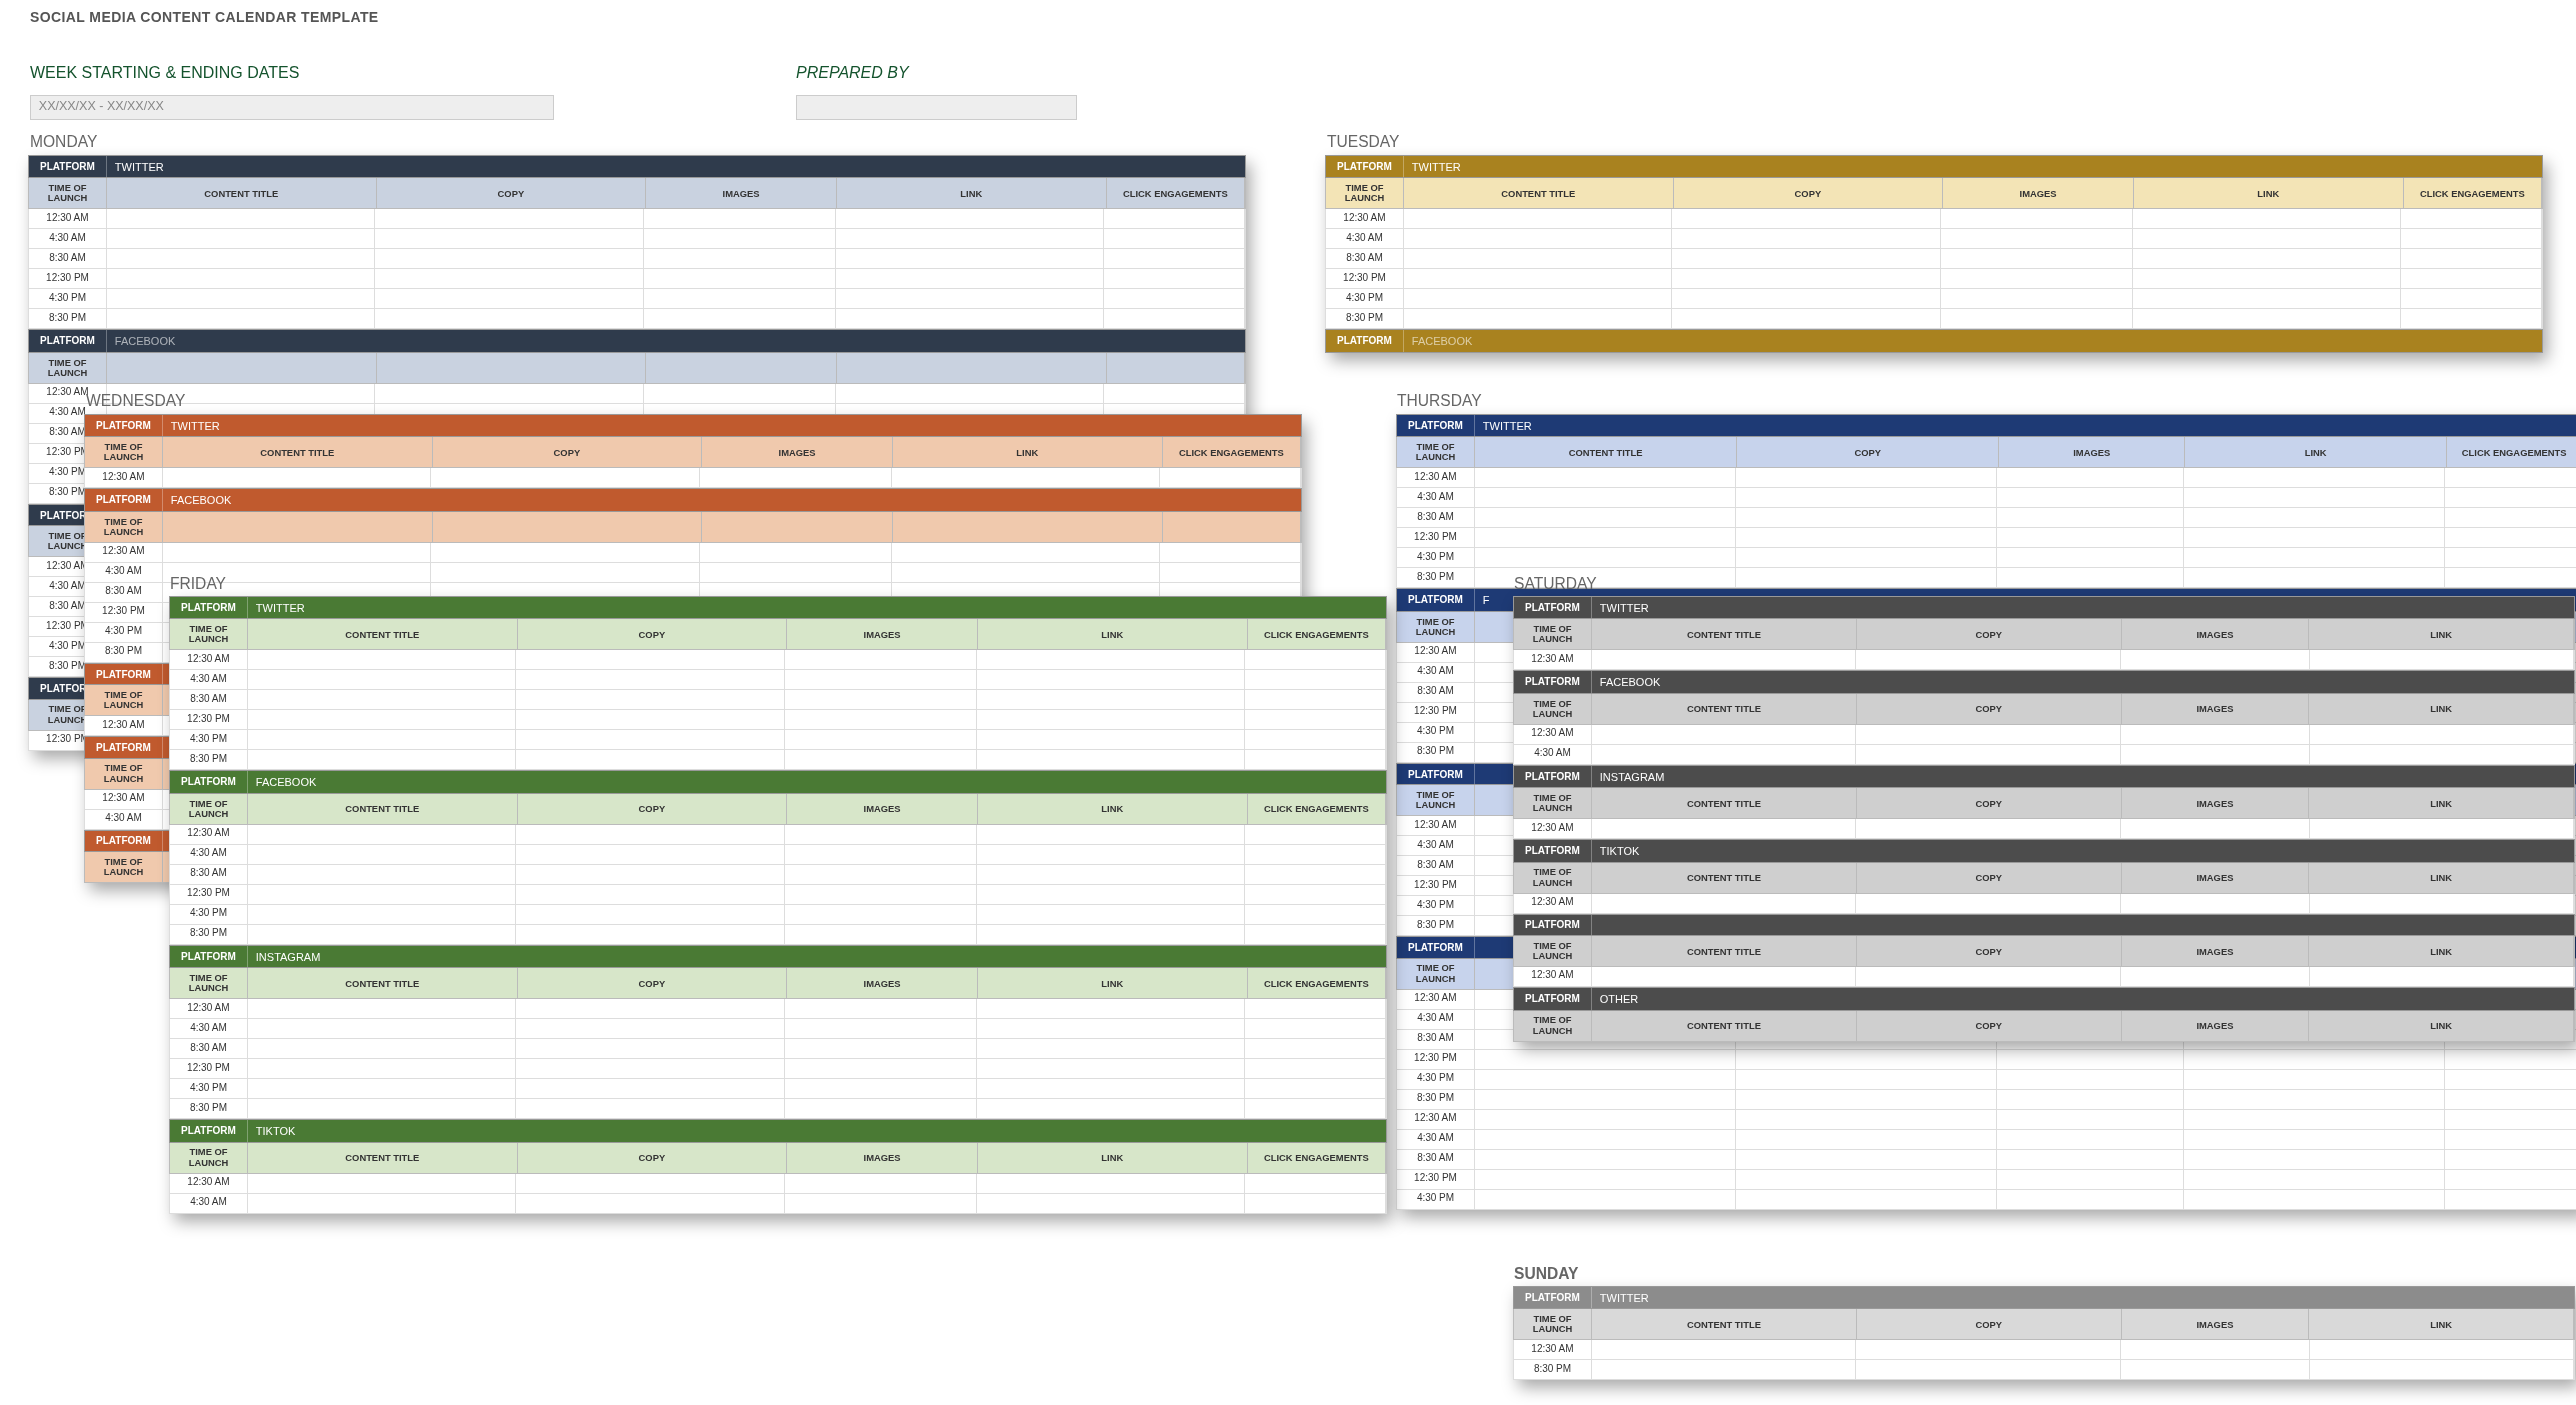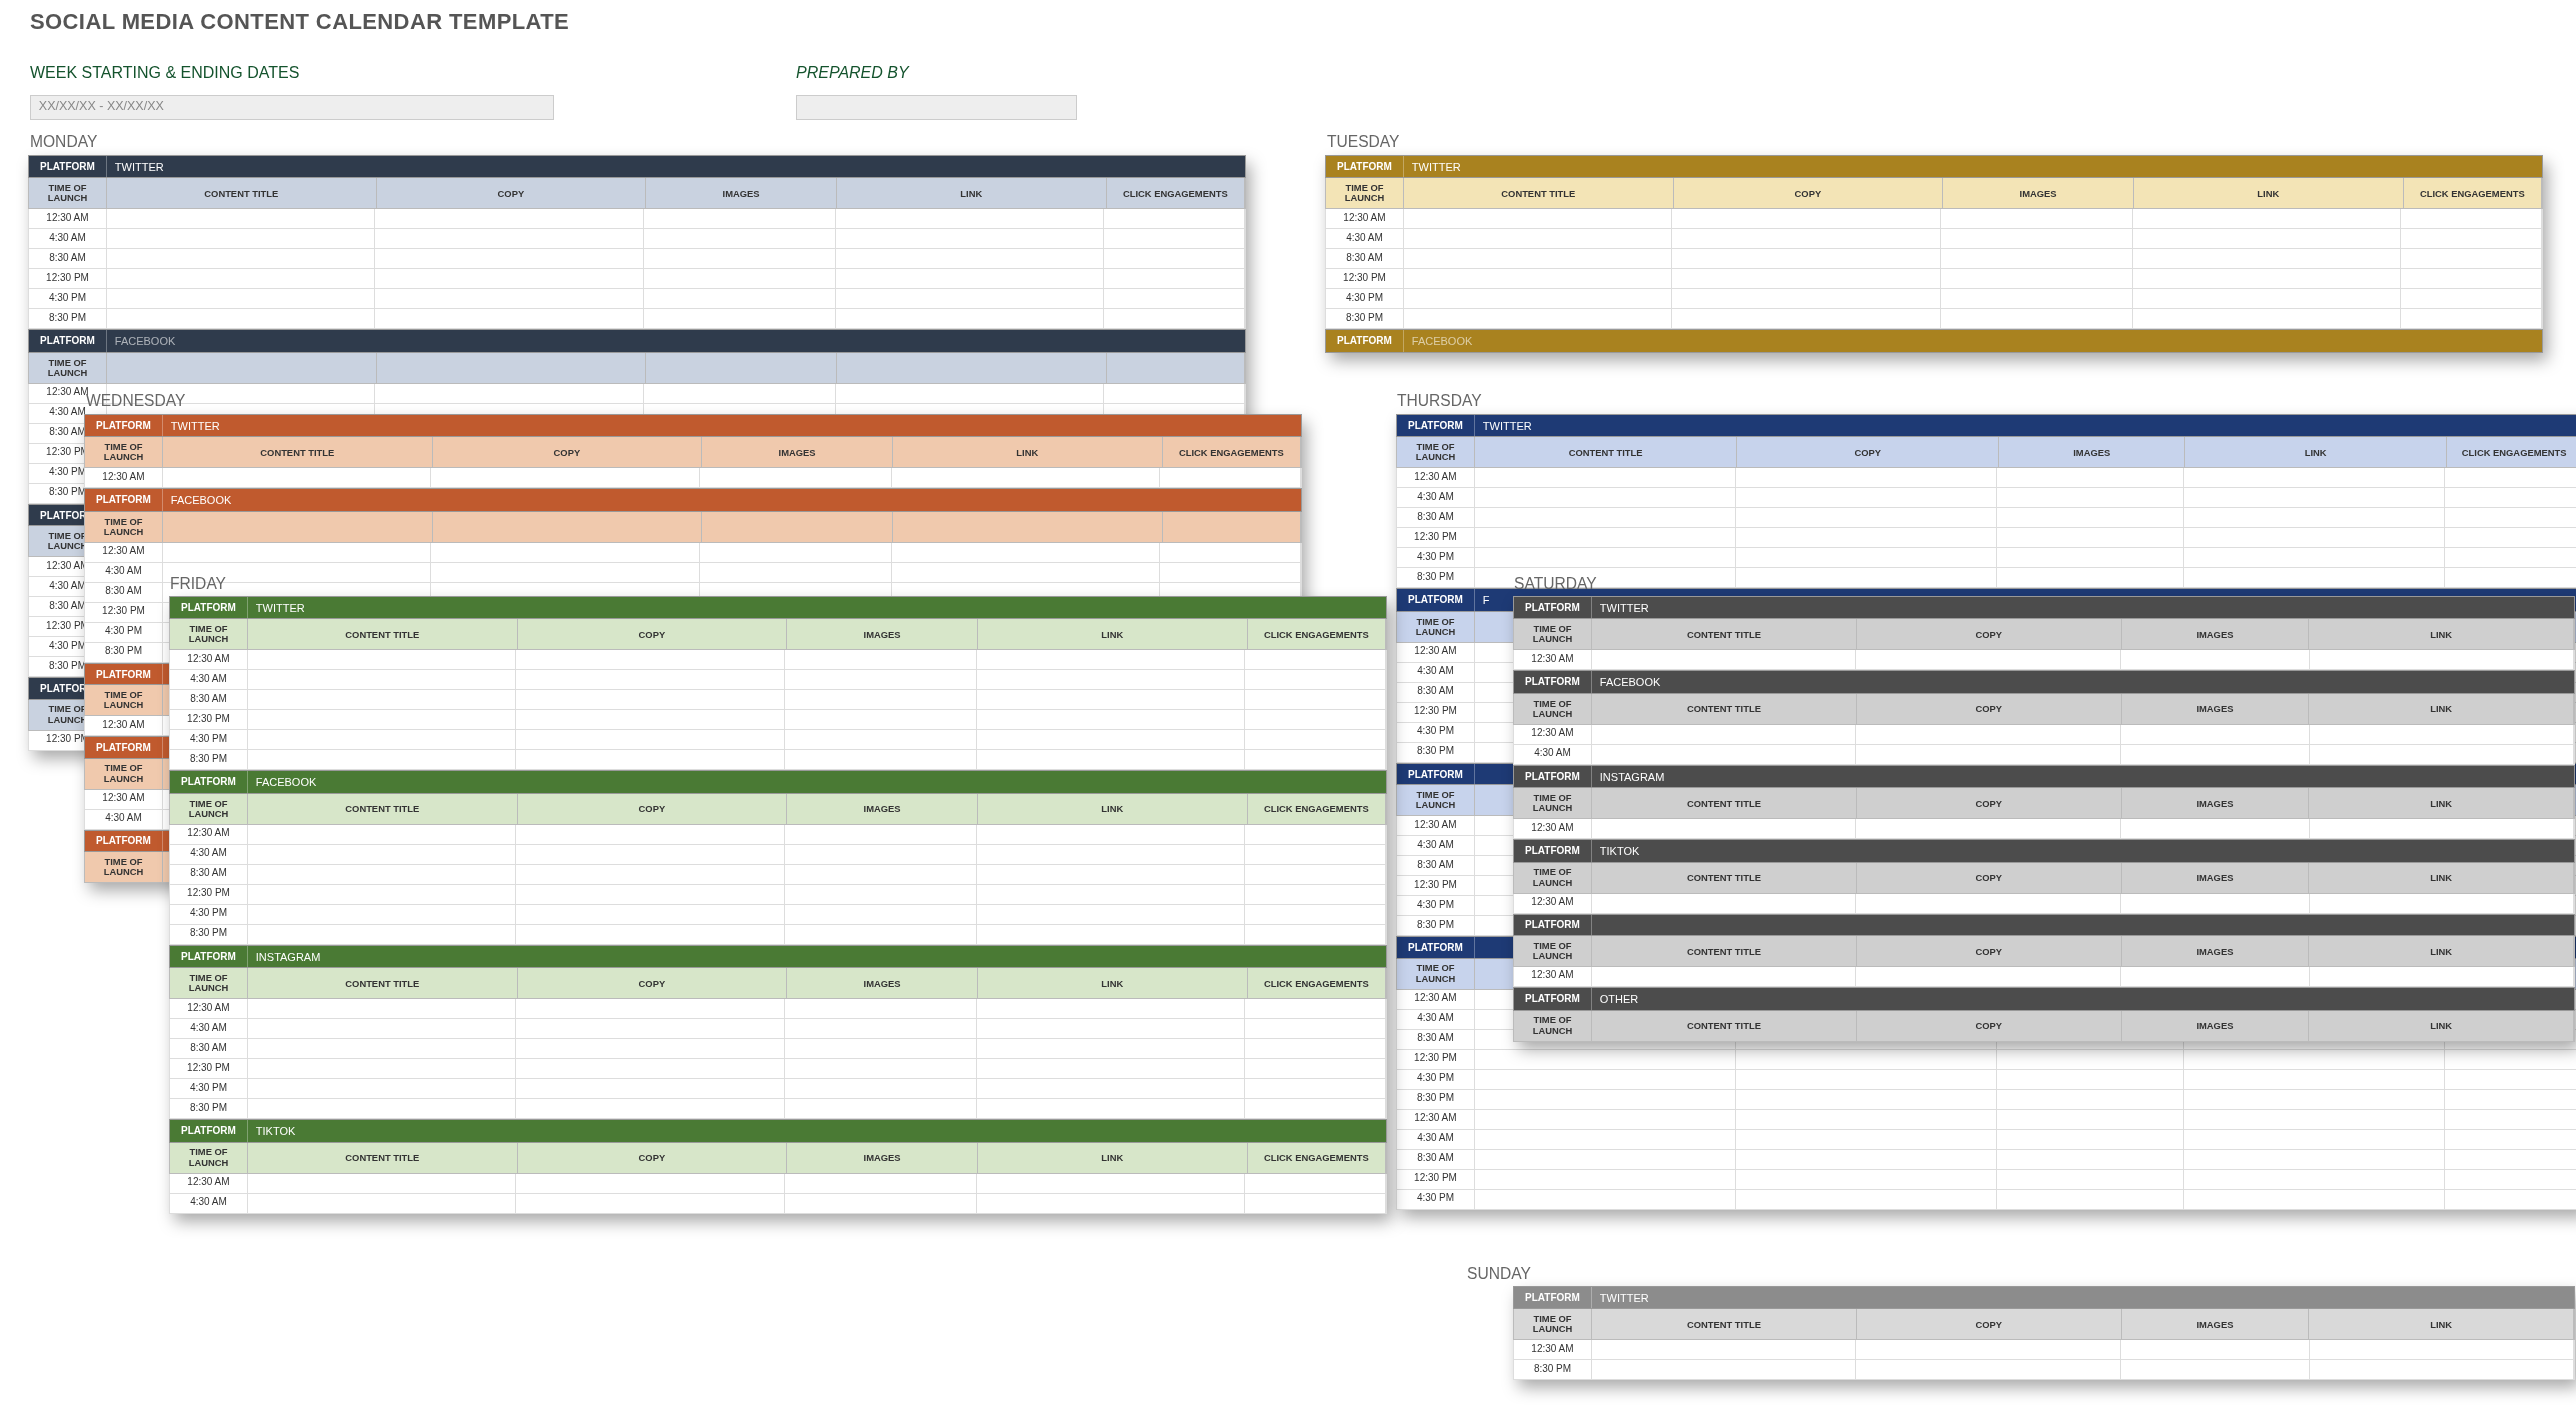--- a/index.html
+++ b/index.html
@@ -8,21 +8,21 @@
     background: #fff;
     width: 2576px;
     height: 1405px;
     overflow: hidden;
     position: relative;
   }
   .page-title {
     position: absolute;
     top: 9.4px;
     left: 30px;
-    font-size: 22px;
+    font-size: 14px;
     font-weight: 700;
     color: #555;
     letter-spacing: 0.4px;
   }
   .meta-row { position: absolute; top: 64px; left: 30px; }
   .meta-label { font-size: 16px; color: #14532d; font-weight: 400; margin-bottom: 13px; }
   .meta-input {
     width: 524px; height: 25px; background: #eee; border: 0.8px solid #ccc;
     font-size: 12.5px; color: #888; padding: 3.1px 7.8px;
   }
@@ -1142,21 +1142,21 @@
   </div>
   <div class="hdr-row">
     <div class="hdr-cell time-col m-grey-light">TIME OF LAUNCH</div>
     <div class="hdr-cell wide-col m-grey-light">CONTENT TITLE</div>
     <div class="hdr-cell wide-col m-grey-light">COPY</div>
     <div class="hdr-cell norm-col m-grey-light">IMAGES</div>
     <div class="hdr-cell wide-col m-grey-light">LINK</div>
   </div>
 </div>
 
-<div class="day-label" style="top:1265px; left:1467px;">SUNDAY</div>
+<div class="day-label" style="top:1265px; left:1514px;font-weight:bold;">SUNDAY</div>
 <div class="card" style="top:1286px; left:1513px; width:1062px;">
   <div class="plat-row m-lgrey-dark">
     <div class="plat-cell">PLATFORM</div>
     <div class="plat-name">TWITTER</div>
   </div>
   <div class="hdr-row">
     <div class="hdr-cell time-col m-lgrey-light">TIME OF LAUNCH</div>
     <div class="hdr-cell wide-col m-lgrey-light">CONTENT TITLE</div>
     <div class="hdr-cell wide-col m-lgrey-light">COPY</div>
     <div class="hdr-cell norm-col m-lgrey-light">IMAGES</div>

